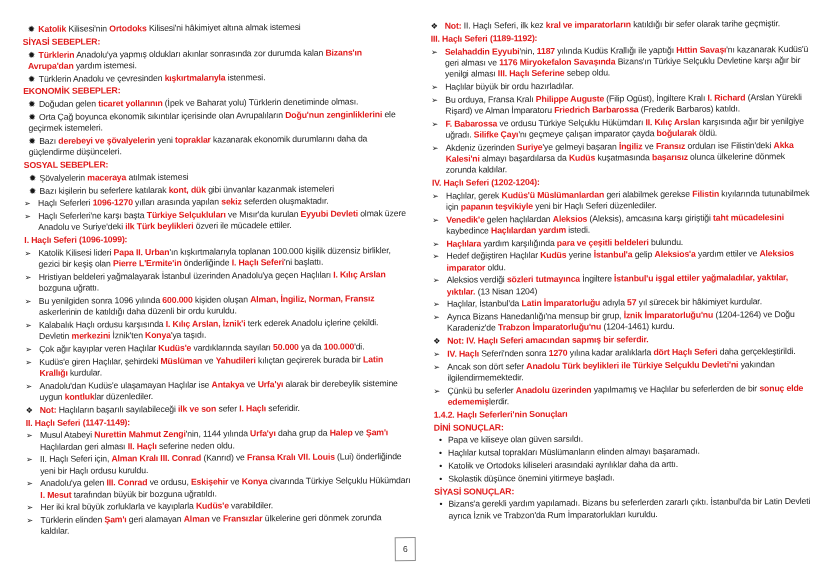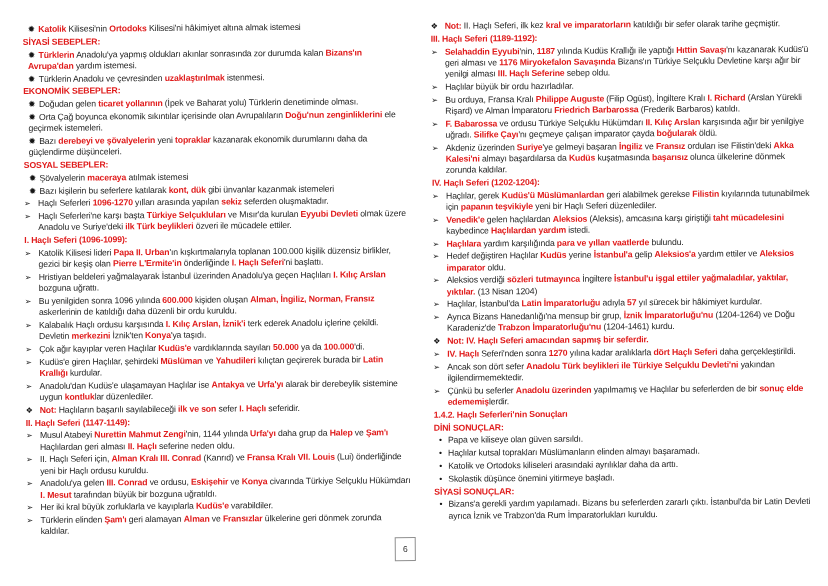--- a/index.html
+++ b/index.html
@@ -25,21 +25,21 @@
 </style>
 </head>
 <body>
 
 <div class="sheet">
   <div class="columns">
     <div class="column">
         <div class="item star"><span class="bullet-inline">✹</span><span class="red">Katolik</span><span> Kilisesi'nin </span><span class="red">Ortodoks</span><span> Kilisesi'ni hâkimiyet altına almak istemesi</span></div>
         <div class="item none"><span class="red">SİYASİ SEBEPLER:</span></div>
         <div class="item star"><span class="bullet-inline">✹</span><span class="red">Türklerin</span><span> Anadolu'ya yapmış oldukları akınlar sonrasında zor durumda kalan </span><span class="red">Bizans'ın Avrupa'dan</span><span> yardım istemesi.</span></div>
-        <div class="item star"><span class="bullet-inline">✹</span><span>Türklerin Anadolu ve çevresinden </span><span class="red">uzaklaştırılmak</span><span> istenmesi.</span></div>
+        <div class="item star"><span class="bullet-inline">✹</span><span>Türklerin Anadolu ve çevresinden </span><span class="red">kışkırtmalarıyla</span><span> istenmesi.</span></div>
         <div class="item none"><span class="red">EKONOMİK SEBEPLER:</span></div>
         <div class="item star"><span class="bullet-inline">✹</span><span>Doğudan gelen </span><span class="red">ticaret yollarının</span><span> (İpek ve Baharat yolu) Türklerin denetiminde olması.</span></div>
         <div class="item star"><span class="bullet-inline">✹</span><span>Orta Çağ boyunca ekonomik sıkıntılar içerisinde olan Avrupalıların </span><span class="red">Doğu'nun zenginliklerini</span><span> ele geçirmek istemeleri.</span></div>
         <div class="item star"><span class="bullet-inline">✹</span><span>Bazı </span><span class="red">derebeyi ve şövalyelerin</span><span> yeni </span><span class="red">topraklar</span><span> kazanarak ekonomik durumlarını daha da güçlendirme düşünceleri.</span></div>
         <div class="item none"><span class="red">SOSYAL SEBEPLER:</span></div>
         <div class="item star"><span class="bullet-inline">✹</span><span>Şövalyelerin </span><span class="red">maceraya</span><span> atılmak istemesi</span></div>
         <div class="item star"><span class="bullet-inline">✹</span><span>Bazı kişilerin bu seferlere katılarak </span><span class="red">kont, dük</span><span> gibi ünvanlar kazanmak istemeleri</span></div>
         <div class="item arrow">
           <span class="bullet">➢</span>
           <span class="content"><span>Haçlı Seferleri </span><span class="red">1096-1270</span><span> yılları arasında yapılan </span><span class="red">sekiz</span><span> seferden oluşmaktadır.</span></span>
@@ -133,21 +133,21 @@
         <div class="item arrow">
           <span class="bullet">➢</span>
           <span class="content"><span>Haçlılar, gerek </span><span class="red">Kudüs'ü Müslümanlardan</span><span> geri alabilmek gerekse </span><span class="red">Filistin</span><span> kıyılarında tutunabilmek için </span><span class="red">papanın teşvikiyle</span><span> yeni bir Haçlı Seferi düzenlediler.</span></span>
         </div>
         <div class="item arrow">
           <span class="bullet">➢</span>
           <span class="content"><span class="red">Venedik'e</span><span> gelen haçlılardan </span><span class="red">Aleksios</span><span> (Aleksis), amcasına karşı giriştiği </span><span class="red">taht mücadelesini</span><span> kaybedince </span><span class="red">Haçlılardan yardım</span><span> istedi.</span></span>
         </div>
         <div class="item arrow">
           <span class="bullet">➢</span>
-          <span class="content"><span class="red">Haçlılara</span><span> yardım karşılığında </span><span class="red">para ve yılları vaatlerde</span><span> bulundu.</span></span>
+          <span class="content"><span class="red">Haçlılara</span><span> yardım karşılığında </span><span class="red">para ve çeşitli beldeleri</span><span> bulundu.</span></span>
         </div>
         <div class="item arrow">
           <span class="bullet">➢</span>
           <span class="content"><span>Hedef değiştiren Haçlılar </span><span class="red">Kudüs</span><span> yerine </span><span class="red">İstanbul'a</span><span> gelip </span><span class="red">Aleksios'a</span><span> yardım ettiler ve </span><span class="red">Aleksios imparator</span><span> oldu.</span></span>
         </div>
         <div class="item arrow">
           <span class="bullet">➢</span>
           <span class="content"><span>Aleksios verdiği </span><span class="red">sözleri tutmayınca</span><span> İngiltere </span><span class="red">İstanbul'u işgal ettiler yağmaladılar, yaktılar, yıktılar.</span><span> (13 Nisan 1204)</span></span>
         </div>
         <div class="item arrow">

